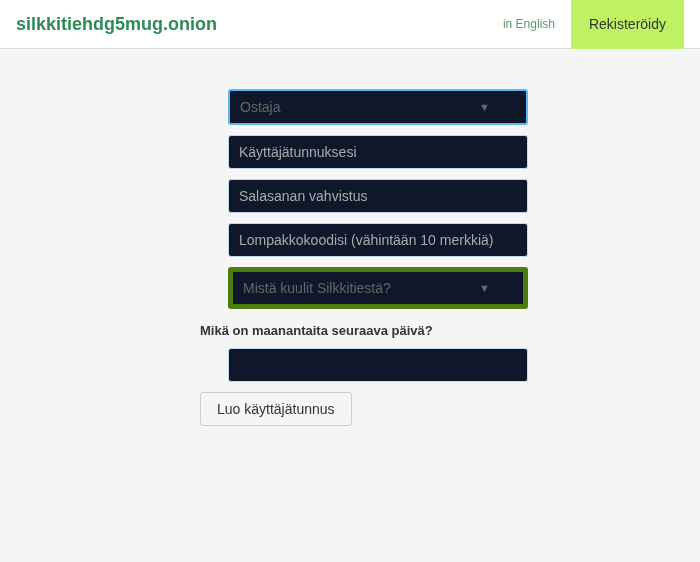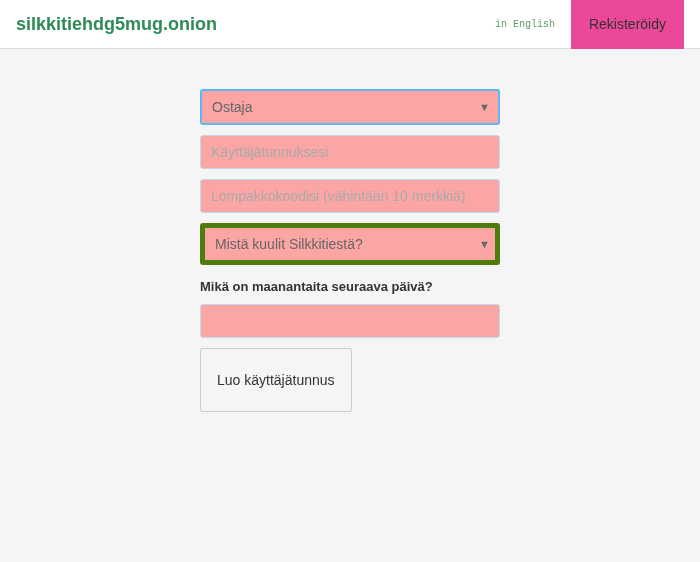--- a/index.html
+++ b/index.html
@@ -35,26 +35,25 @@
     .header-right {
       display: flex;
       align-items: center;
       gap: 0;
     }
 
     .lang-link {
       color: #5a9a6a;
       text-decoration: none;
       padding: 0 16px;
-      font-size: 10px;
-      font-family: Liberation Mono, monospace;
+      font-size: 12px;
     }
 
     .register-btn {
-      background-color: #ec4899;
+      background-color: #bef264;
       border: none;
       padding: 14px 18px;
       font-size: 14px;
       color: #333;
       cursor: pointer;
       height: 49px;
     }
 
     main {
       display: flex;
@@ -71,22 +70,23 @@
     }
 
     .form-select,
     .form-input {
       width: 100%;
       padding: 8px 10px;
       border: 1px solid #c0d8f0;
       border-radius: 3px;
       font-size: 14px;
       color: #666;
-      background-color: #fca5a5;
+      background-color: #0f172a;
       outline: none;
+      margin-left: 28px;
     }
 
     .form-select {
       appearance: none;
       -webkit-appearance: none;
       background-image: none;
       cursor: pointer;
     }
 
     .select-wrapper {
@@ -117,21 +117,21 @@
       font-size: 13px;
       font-weight: bold;
       color: #333;
       margin-top: 4px;
     }
 
     .submit-btn {
       background-color: #f5f5f5;
       border: 1px solid #ccc;
       border-radius: 3px;
-      padding: 23px 16px;
+      padding: 8px 16px;
       font-size: 14px;
       color: #333;
       cursor: pointer;
       width: fit-content;
       align-self: flex-start;
     }
   </style>
 </head>
 <body>
 
@@ -149,20 +149,21 @@
     <div class="select-wrapper">
       <select class="form-select">
         <option>Ostaja</option>
         <option>Myyjä</option>
       </select>
     </div>
 
     <input type="text" class="form-input" placeholder="Käyttäjätunnuksesi" style="">
 
 
+    <input type="password" class="form-input" placeholder="Salasanan vahvistus" style="">
 
     <input type="text" class="form-input" placeholder="Lompakkokoodisi (vähintään 10 merkkiä)" style="">
 
 
     <div class="select-wrapper">
       <select class="form-select" style="border: 5px solid #4d7c0f;">
         <option>Mistä kuulit Silkkitiestä?</option>
         <option>Google</option>
         <option>Foorumi</option>
         <option>Ystävältä</option>

